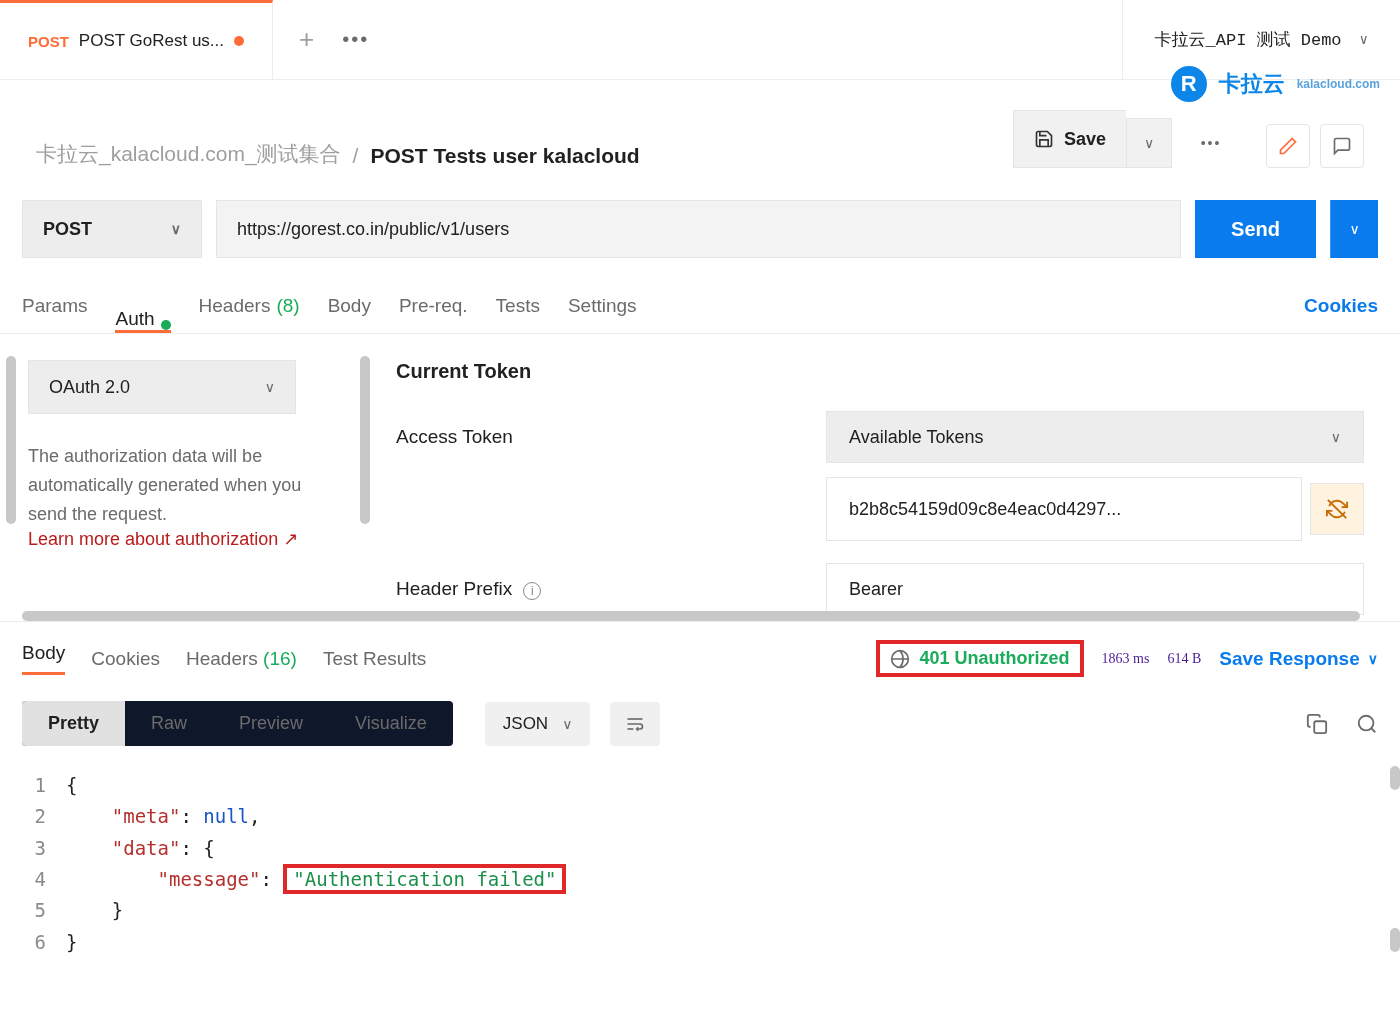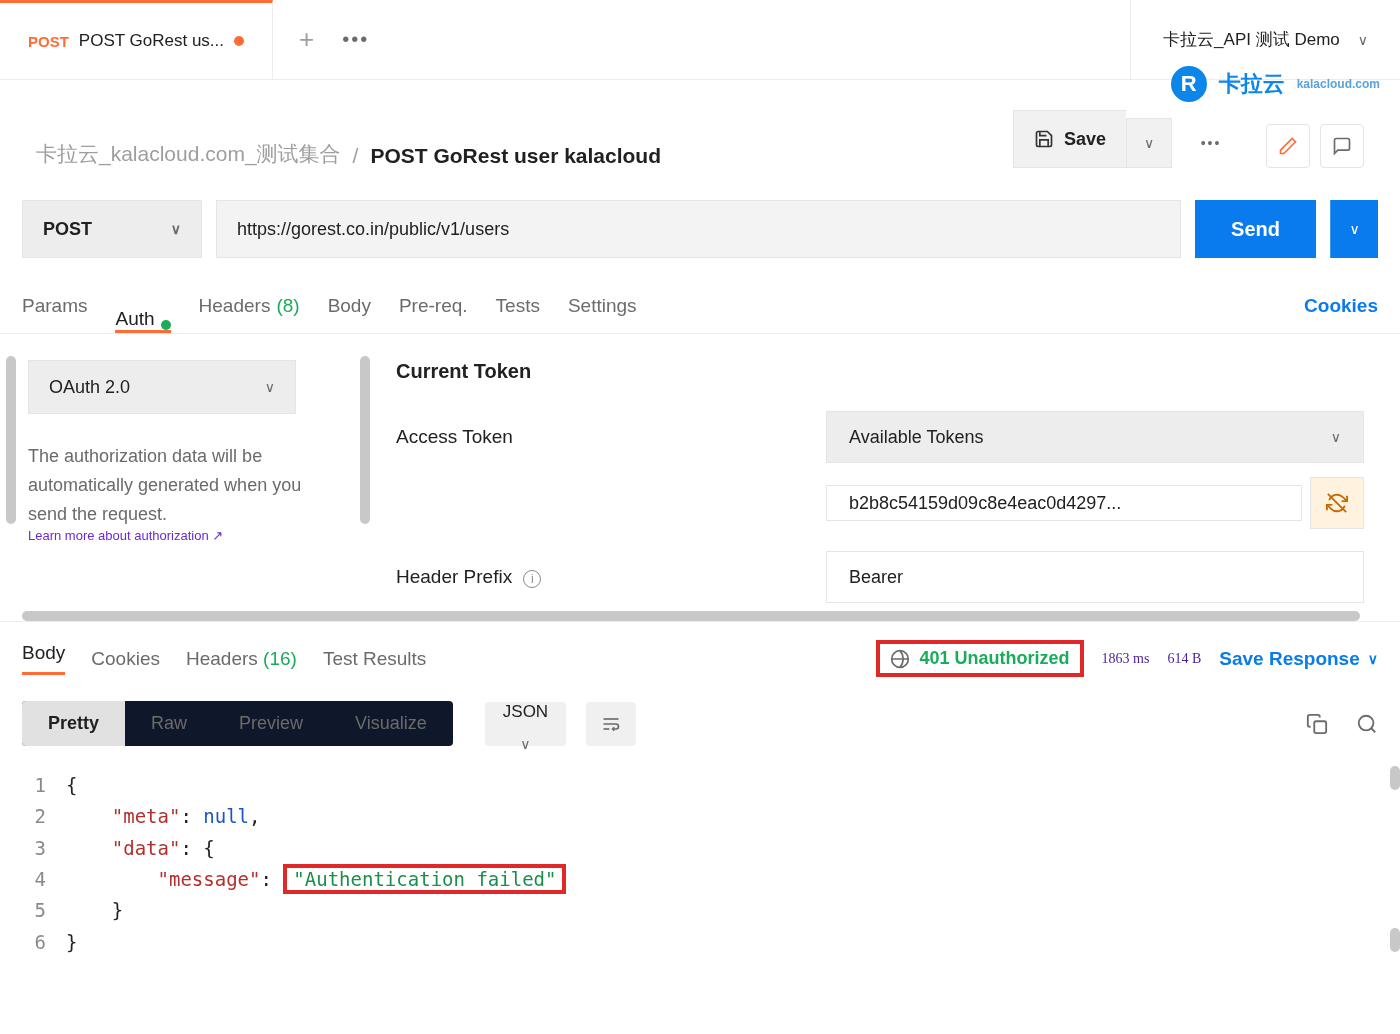--- a/index.html
+++ b/index.html
@@ -6,21 +6,21 @@
 * { box-sizing: border-box; margin: 0; padding: 0; }
 body { font-family: -apple-system, BlinkMacSystemFont, "Segoe UI", Helvetica, Arial, sans-serif; font-size: 14px; background: #fff; color: #212121; width: 1400px; height: 1034px; overflow: hidden; position: relative; }
 
 
 .top-row { display: flex; align-items: stretch; height: 80px; border-bottom: 1px solid #ececec; }
 .tab { display: flex; align-items: center; gap: 10px; padding: 0 28px; border-right: 1px solid #ececec; border-top: 3px solid #ff6c37; cursor: pointer; }
 .tab-method { color: #ff6c37; font-weight: 700; font-size: 15px; }
 .tab-title { color: #212121; font-size: 17px; }
 .tab-dot { width: 10px; height: 10px; border-radius: 50%; background: #ff6c37; }
 .tab-actions { display: flex; align-items: center; gap: 28px; padding: 0 26px; color: #6b6b6b; }
-.env-pick { margin-left: auto; display: flex; align-items: center; gap: 18px; padding: 0 32px; border-left: 1px solid #ececec; font-size: 17px; }
+.env-pick { margin-left: auto; display: flex; align-items: center; gap: 18px; padding: 0 32px; border-left: 1px solid #ececec; font-size: 17px; font-family: Liberation Mono, monospace; }
 
 
 .logo-overlay { position: absolute; right: 20px; top: 66px; display: flex; align-items: center; gap: 12px; color: #0c87e9; font-weight: 600; z-index: 5; }
 .logo-circle { width: 36px; height: 36px; border-radius: 50%; background: #0c87e9; display: flex; align-items: center; justify-content: center; color: #fff; font-weight: 900; font-size: 22px; }
 .logo-text1 { font-size: 22px; }
 .logo-text2 { font-size: 12px; color: #5aa2dd; }
 
 
 .crumb-row { display: flex; align-items: flex-end; padding: 30px 36px 20px 36px; }
 .crumb-coll { color: #9e9e9e; font-size: 21px; }
@@ -47,52 +47,52 @@
 .dot-green { width: 10px; height: 10px; border-radius: 50%; background: #1aab5b; }
 .count-green { color: #1aab5b; }
 .cookies-link { margin-left: auto; color: #097bed; font-weight: 600; cursor: pointer; }
 
 
 .auth-area { display: flex; height: 288px; border-bottom: 1px solid #ececec; position: relative; }
 .auth-left { width: 360px; padding: 26px 28px; position: relative; }
 .auth-left h4 { font-size: 20px; font-weight: 700; margin-bottom: 20px; }
 .type-sel { background: #ededed; border: 1px solid #e5e5e5; height: 54px; width: 268px; display: flex; align-items: center; justify-content: space-between; padding: 0 20px; font-size: 18px; cursor: pointer; }
 .auth-desc { margin-top: 28px; color: #6b6b6b; font-size: 18px; line-height: 1.6; }
-.auth-link { color: #6d28d9; font-size: 13px; cursor: pointer; }
+.auth-link { color: #b91c1c; font-size: 18px; cursor: pointer; }
 .auth-scrollbar { position: absolute; left: 6px; top: 22px; width: 10px; height: 168px; background: #c8c8c8; border-radius: 5px; }
 .auth-divider { position: absolute; left: 360px; top: 22px; width: 10px; height: 168px; background: #c8c8c8; border-radius: 5px; }
 .auth-bottom-scroll { position: absolute; bottom: 0; left: 22px; right: 40px; height: 10px; background: #c8c8c8; border-radius: 5px; }
 
 .auth-right { flex: 1; padding: 26px 36px; overflow: hidden; }
 .auth-right h4 { font-size: 20px; font-weight: 700; }
 .auth-right .hint { color: #9e9e9e; margin-top: 14px; font-size: 17px; }
 .field-row { display: flex; align-items: center; margin-top: 28px; }
 .field-label { width: 430px; font-size: 19px; color: #212121; }
 .avail-tok { flex: 1; background: #ededed; border: 1px solid #e5e5e5; height: 52px; display: flex; align-items: center; justify-content: space-between; padding: 0 22px; font-size: 18px; cursor: pointer; }
-.token-input { flex: 1; background: #fff; border: 1px solid #e5e5e5; height: 36px; display: flex; align-items: center; padding: 0 22px; font-size: 18px; text-align: center; }
+.token-input { flex: 1; background: #fff; border: 1px solid #e5e5e5; height: 64px; display: flex; align-items: center; padding: 0 22px; font-size: 18px; text-align: center; }
 .sync-btn { width: 54px; height: 52px; background: #fff3e0; display: flex; align-items: center; justify-content: center; color: #c86a00; cursor: pointer; margin-left: 8px; border: 1px solid #e5e5e5; }
 .prefix-input { flex: 1; background: #fff; border: 1px solid #e5e5e5; height: 52px; display: flex; align-items: center; padding: 0 22px; font-size: 18px; }
 .info-i { display: inline-flex; width: 18px; height: 18px; border: 1.5px solid #8a8a8a; border-radius: 50%; color: #8a8a8a; align-items: center; justify-content: center; font-size: 12px; margin-left: 6px; }
 
 
 .resp-tabs { display: flex; align-items: center; padding: 18px 22px 10px 22px; gap: 26px; font-size: 19px; color: #6b6b6b; }
 .resp-tabs .rt { cursor: pointer; }
 .resp-tabs .rt.active { color: #212121; border-bottom: 3px solid #ff6c37; padding-bottom: 8px; }
 .resp-meta { margin-left: auto; display: flex; align-items: center; gap: 18px; }
 .status-box { border: 4px solid #e02828; padding: 4px 10px; display: flex; align-items: flex-end; gap: 10px; }
 .status-text { color: #1aab5b; font-weight: 600; font-size: 18px; }
 .meta-green { color: #4c1d95; font-size: 14px; font-family: Liberation Serif, serif; }
 .save-resp { color: #097bed; font-weight: 600; cursor: pointer; display: flex; align-items: center; gap: 8px; }
 
 
 .view-row { display: flex; align-items: center; padding: 14px 22px; gap: 0; }
 .mode-group { display: flex; background: #0f172a; border-radius: 4px; overflow: hidden; }
 .mode-btn { padding: 12px 26px; font-size: 18px; color: #6b6b6b; cursor: pointer; }
 .mode-btn.active { background: #e1e1e1; color: #212121; font-weight: 600; }
-.fmt-sel { margin-left: 32px; background: #f0f0f0; height: 44px; padding: 0 18px; display: flex; align-items: center; gap: 14px; font-size: 17px; cursor: pointer; border-radius: 4px; flex-direction: column; }
+.fmt-sel { margin-left: 32px; background: #f0f0f0; height: 44px; padding: 0 18px; display: flex; align-items: center; gap: 14px; font-size: 17px; cursor: pointer; border-radius: 4px; }
 .wrap-btn { margin-left: 20px; background: #f0f0f0; height: 44px; width: 50px; display: flex; align-items: center; justify-content: center; cursor: pointer; border-radius: 4px; color: #6b6b6b; }
 .view-right { margin-left: auto; display: flex; gap: 28px; color: #6b6b6b; }
 
 
 .code-area { padding: 10px 22px; font-family: Menlo, Consolas, monospace; font-size: 19px; line-height: 1.65; position: relative; }
 .code-line { display: flex; }
 .ln { width: 44px; color: #8a8a8a; text-align: right; padding-right: 20px; }
 .cc { white-space: pre; }
 .tok-key { color: #b5302c; }
 .tok-null { color: #1a56c4; }
@@ -126,21 +126,21 @@
 
 <div class="logo-overlay">
   <span class="logo-circle">R</span>
   <span class="logo-text1">卡拉云</span>
   <span class="logo-text2">kalacloud.com</span>
 </div>
 
 <div class="crumb-row">
   <span class="crumb-coll">卡拉云_kalacloud.com_测试集合</span>
   <span class="crumb-sep">/</span>
-  <span class="crumb-req">POST GoRest user kalacloud</span>
+  <span class="crumb-req">POST Tests user kalacloud</span>
   <div class="save-btn">
     <svg width="20" height="20" viewBox="0 0 24 24" fill="none" stroke="#333" stroke-width="2">
         <path d="M19 21H5a2 2 0 0 1-2-2V5a2 2 0 0 1 2-2h11l5 5v11a2 2 0 0 1-2 2z"></path>
         <polyline points="17 21 17 13 7 13 7 21"></polyline>
         <polyline points="7 3 7 8 15 8"></polyline>
       </svg>
     <span>Save</span>
   </div>
   <div class="save-caret">
       <span class="chev">∨</span>

